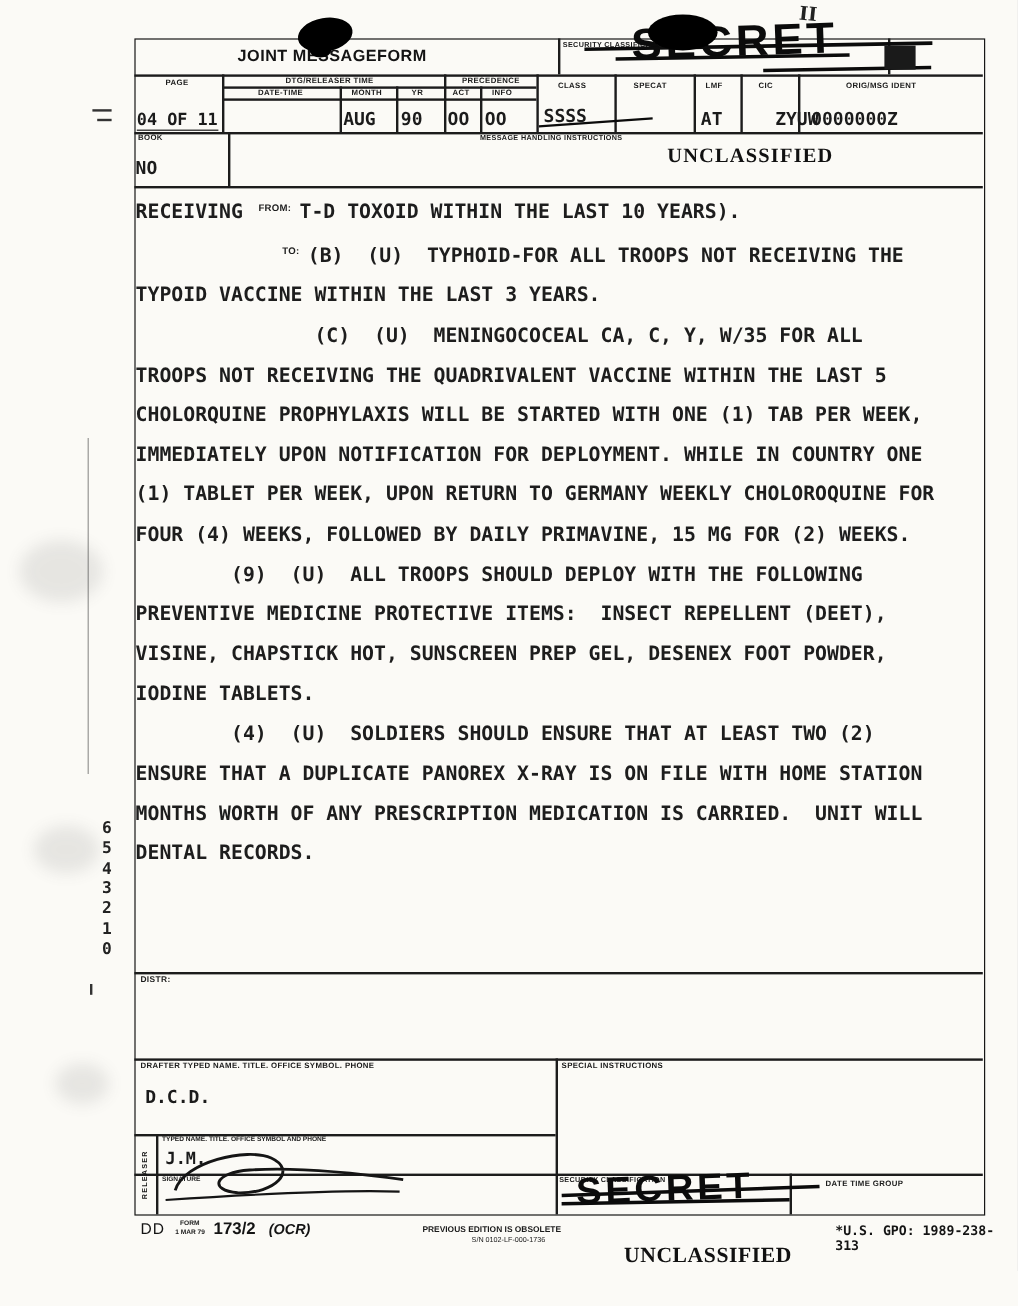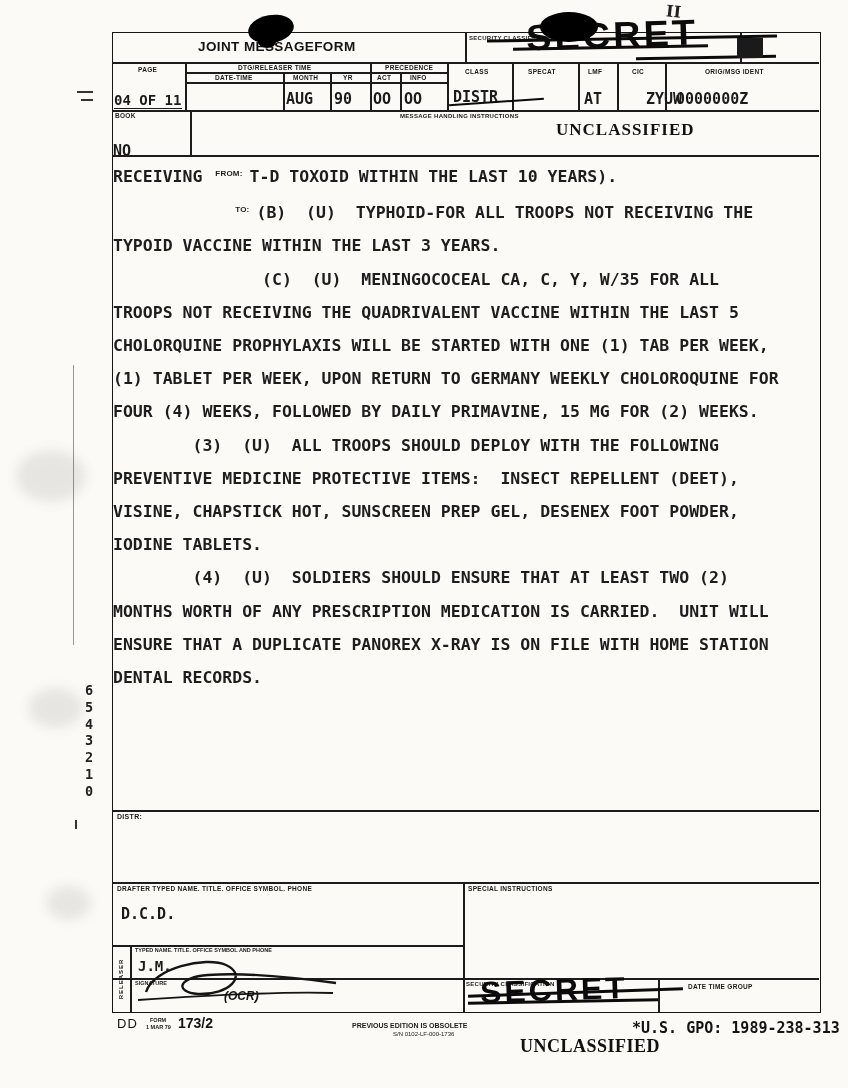--- a/index.html
+++ b/index.html
@@ -114,47 +114,48 @@
   <div class="lab" style="left:588px;top:68px;">LMF</div>
   <div class="lab" style="left:632px;top:68px;">CIC</div>
   <div class="lab" style="left:705px;top:68px;">ORIG/MSG IDENT</div>
 
   <div class="val" style="left:114px;top:92px;font-size:14px;">04 OF 11</div>
   <div class="underline-val" style="left:114px;top:108px;width:68px;"></div>
   <div class="val" style="left:286px;top:90px;">AUG</div>
   <div class="val" style="left:334px;top:90px;">90</div>
   <div class="val" style="left:373px;top:90px;">OO</div>
   <div class="val" style="left:404px;top:90px;">OO</div>
-  <div class="val" style="left:453px;top:88px;">DISTR</div>
+  <div class="val" style="left:453px;top:88px;">SSSS</div>
   <div class="strike" style="left:449px;top:101px;width:95px;height:2.4px;transform:rotate(-4deg);"></div>
   <div class="val" style="left:584px;top:90px;">AT</div>
   <div class="val" style="left:646px;top:90px;">ZYUW</div>
   <div class="val" style="left:676px;top:90px;">0000000Z</div>
 
   <div class="lab" style="left:115px;top:112px;">BOOK</div>
-  <div class="val" style="left:113px;top:142px;text-align:right;">NO</div>
+  <div class="val" style="left:113px;top:131px;text-align:right;">NO</div>
   <div class="lab" style="left:400px;top:113px;font-size:6px;">MESSAGE HANDLING INSTRUCTIONS</div>
   <div class="serifb" style="left:556px;top:120px;font-size:17px;letter-spacing:1px;">UNCLASSIFIED</div>
 
   <div class="bodyblock">
     <div class="bline"><span>RECEIVING </span><span class="flabel">FROM:</span><span>T-D TOXOID WITHIN THE LAST 10 YEARS).</span></div>
     <div class="bline"><span>            </span><span class="flabel">TO:</span><span>(B)  (U)  TYPHOID-FOR ALL TROOPS NOT RECEIVING THE</span></div>
     <div class="bline">TYPOID VACCINE WITHIN THE LAST 3 YEARS.</div>
     <div class="bline">               (C)  (U)  MENINGOCOCEAL CA, C, Y, W/35 FOR ALL</div>
     <div class="bline">TROOPS NOT RECEIVING THE QUADRIVALENT VACCINE WITHIN THE LAST 5</div>
     <div class="bline">CHOLORQUINE PROPHYLAXIS WILL BE STARTED WITH ONE (1) TAB PER WEEK,</div>
+    <div class="bline">IMMEDIATELY UPON NOTIFICATION FOR DEPLOYMENT. WHILE IN COUNTRY ONE</div>
     <div class="bline">(1) TABLET PER WEEK, UPON RETURN TO GERMANY WEEKLY CHOLOROQUINE FOR</div>
     <div class="bline">FOUR (4) WEEKS, FOLLOWED BY DAILY PRIMAVINE, 15 MG FOR (2) WEEKS.</div>
-    <div class="bline">        (3)  (U)  ALL TROOPS SHOULD DEPLOY WITH THE FOLLOWING</div>
+    <div class="bline">        (9)  (U)  ALL TROOPS SHOULD DEPLOY WITH THE FOLLOWING</div>
     <div class="bline">PREVENTIVE MEDICINE PROTECTIVE ITEMS:  INSECT REPELLENT (DEET),</div>
     <div class="bline">VISINE, CHAPSTICK HOT, SUNSCREEN PREP GEL, DESENEX FOOT POWDER,</div>
     <div class="bline">IODINE TABLETS.</div>
     <div class="bline">        (4)  (U)  SOLDIERS SHOULD ENSURE THAT AT LEAST TWO (2)</div>
+    <div class="bline">ENSURE THAT A DUPLICATE PANOREX X-RAY IS ON FILE WITH HOME STATION</div>
     <div class="bline">MONTHS WORTH OF ANY PRESCRIPTION MEDICATION IS CARRIED.  UNIT WILL</div>
-    <div class="bline">ENSURE THAT A DUPLICATE PANOREX X-RAY IS ON FILE WITH HOME STATION</div>
     <div class="bline">DENTAL RECORDS.</div>
   </div>
 
   <div class="lab" style="left:117px;top:813px;font-size:7px;">DISTR:</div>
 
   <div class="lab" style="left:117px;top:885px;">DRAFTER TYPED NAME. TITLE. OFFICE SYMBOL. PHONE</div>
   <div class="val" style="left:121px;top:905px;">D.C.D.</div>
   <div class="lab" style="left:468px;top:885px;">SPECIAL INSTRUCTIONS</div>
 
   <div class="vertlab">
@@ -171,19 +172,19 @@
   <div class="lab" style="left:466px;top:981px;font-size:6px;">SECURITY CLASSIFICATION</div>
   <div class="stamp stamp-bottom">SECRET</div>
   <div class="strike" style="left:468px;top:991px;width:215px;transform:rotate(-2deg);"></div>
   <div class="strike" style="left:468px;top:1000px;width:190px;transform:rotate(-1deg);"></div>
   <div class="lab" style="left:688px;top:983px;">DATE TIME GROUP</div>
 
   <div class="abs" style="left:117px;top:1016px;font-size:13px;font-weight:400;letter-spacing:1px;">DD</div>
   <div class="tinylab" style="left:150px;top:1017px;">FORM</div>
   <div class="tinylab" style="left:146px;top:1024px;">1 MAR 79</div>
   <div class="abs" style="left:178px;top:1015px;font-size:14px;font-weight:bold;">173/2</div>
-  <div class="abs" style="left:224px;top:989px;font-size:12px;font-weight:bold;font-style:italic;">(OCR)</div>
+  <div class="abs" style="left:224px;top:1017px;font-size:12px;font-weight:bold;font-style:italic;">(OCR)</div>
   <div class="tinylab" style="left:352px;top:1022px;font-size:7px;">PREVIOUS EDITION IS OBSOLETE</div>
   <div class="tinylab" style="left:393px;top:1031px;font-size:6px;font-weight:normal;">S/N 0102-LF-000-1736</div>
-  <div class="abs" style="left:632px;top:1019px;font-family:'DejaVu Sans Mono',monospace;font-size:15px;font-weight:bold;">*U.S. GPO: 1989-238-313</div>
+  <div class="abs" style="left:696px;top:1019px;font-family:'DejaVu Sans Mono',monospace;font-size:11px;font-weight:bold;">*U.S. GPO: 1989-238-313</div>
   <div class="serifb" style="left:520px;top:1036px;font-size:18px;letter-spacing:.5px;">UNCLASSIFIED</div>
 
 </div>
 
 </body></html>

